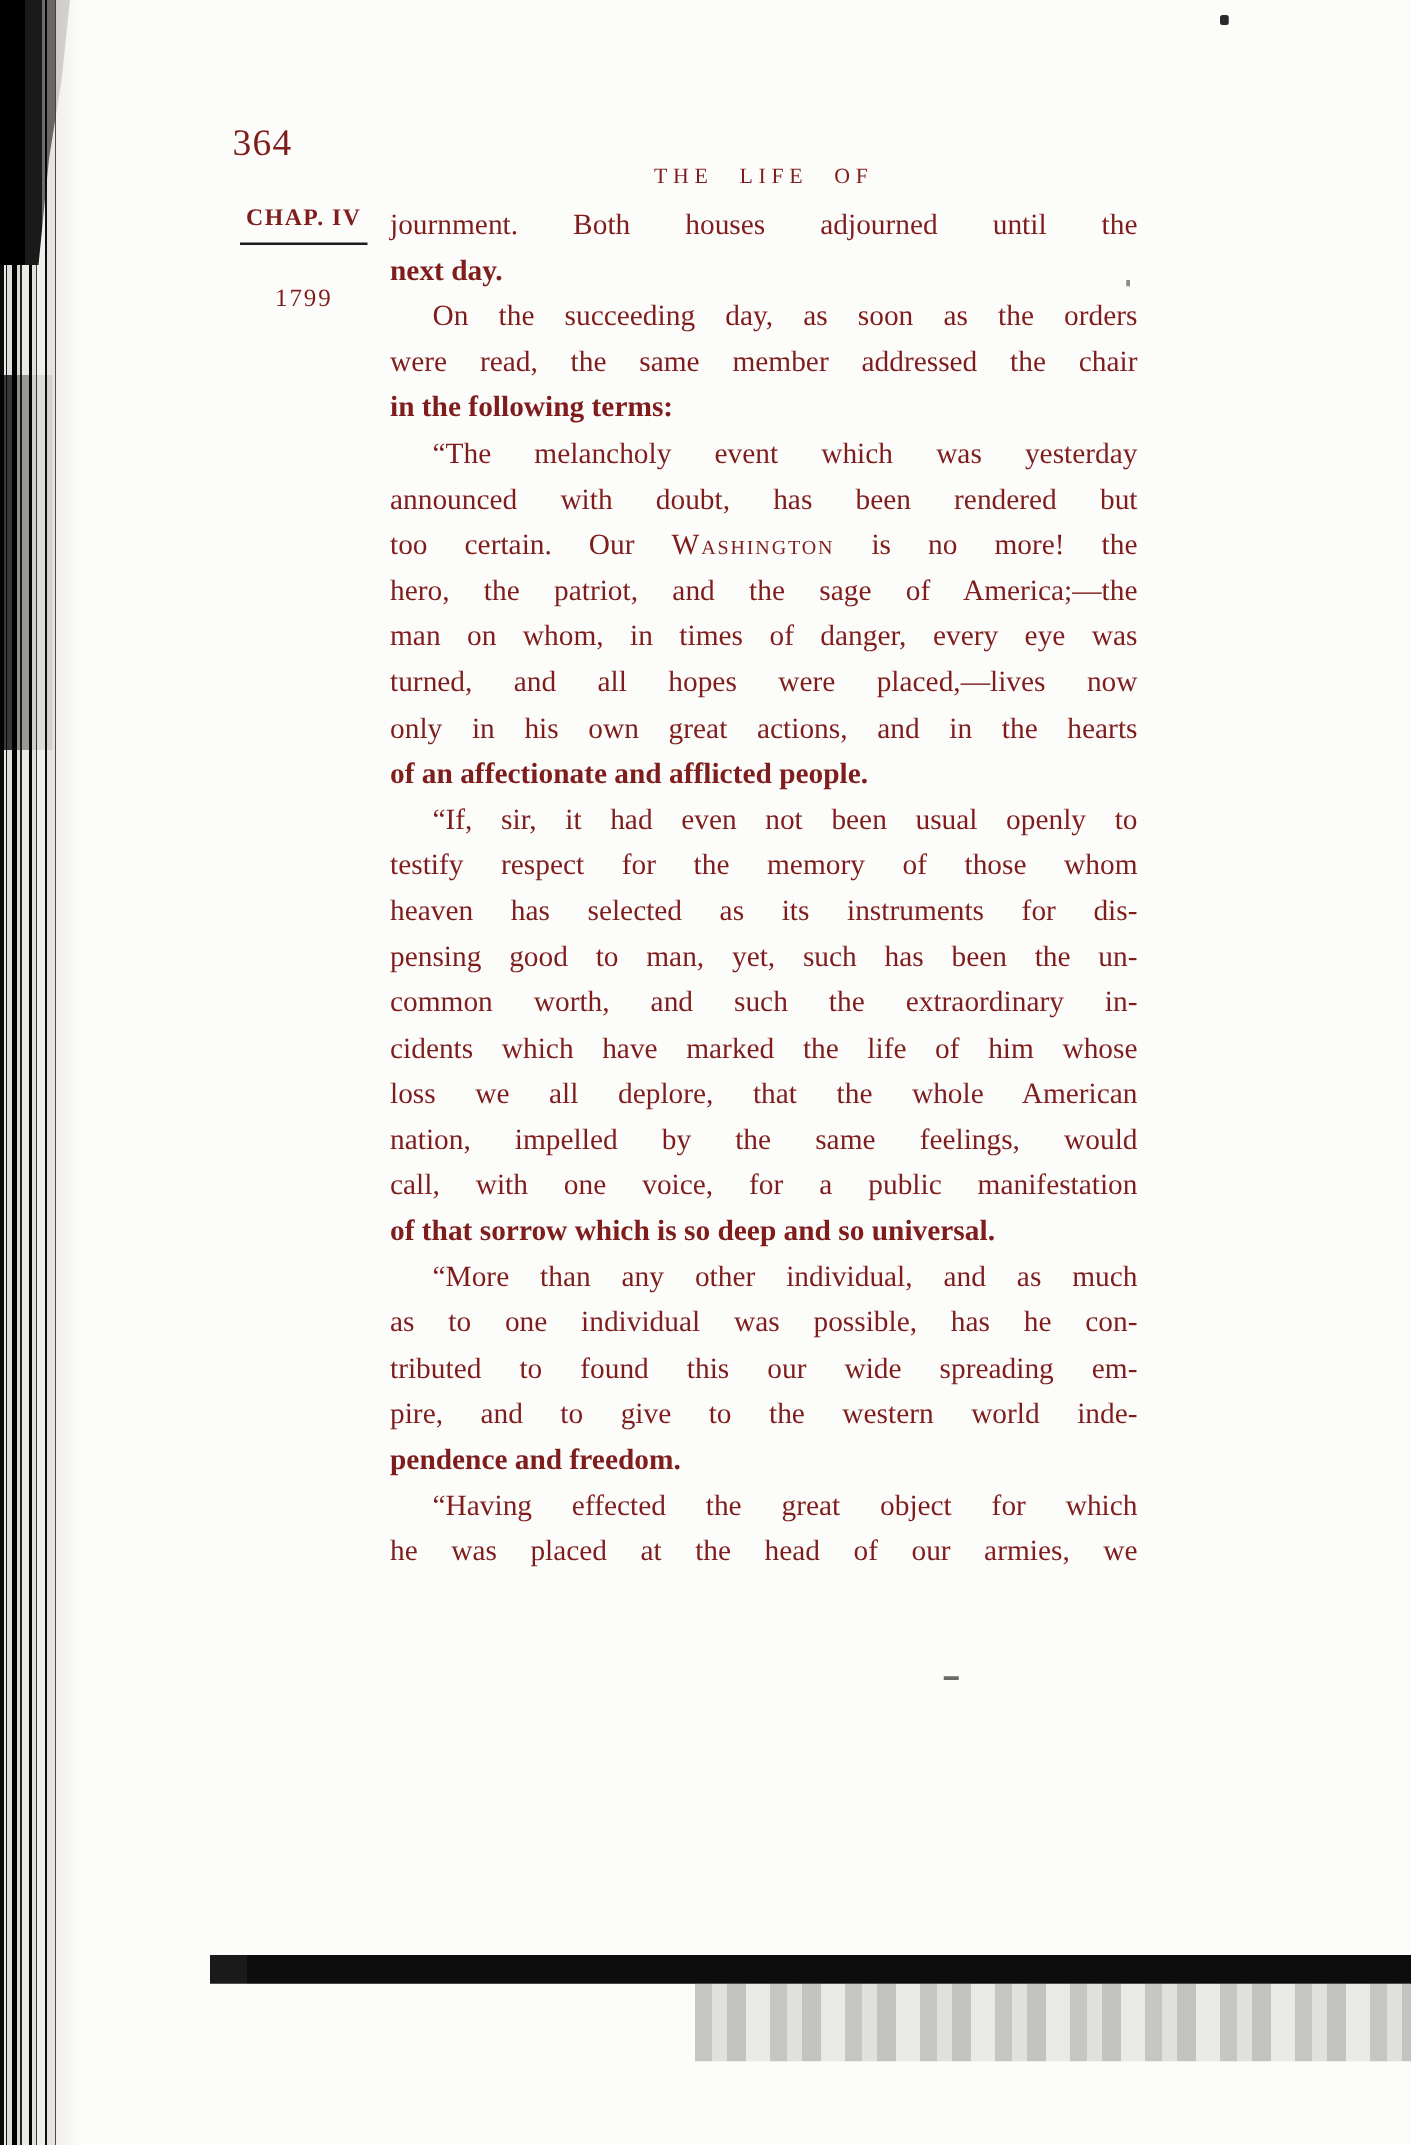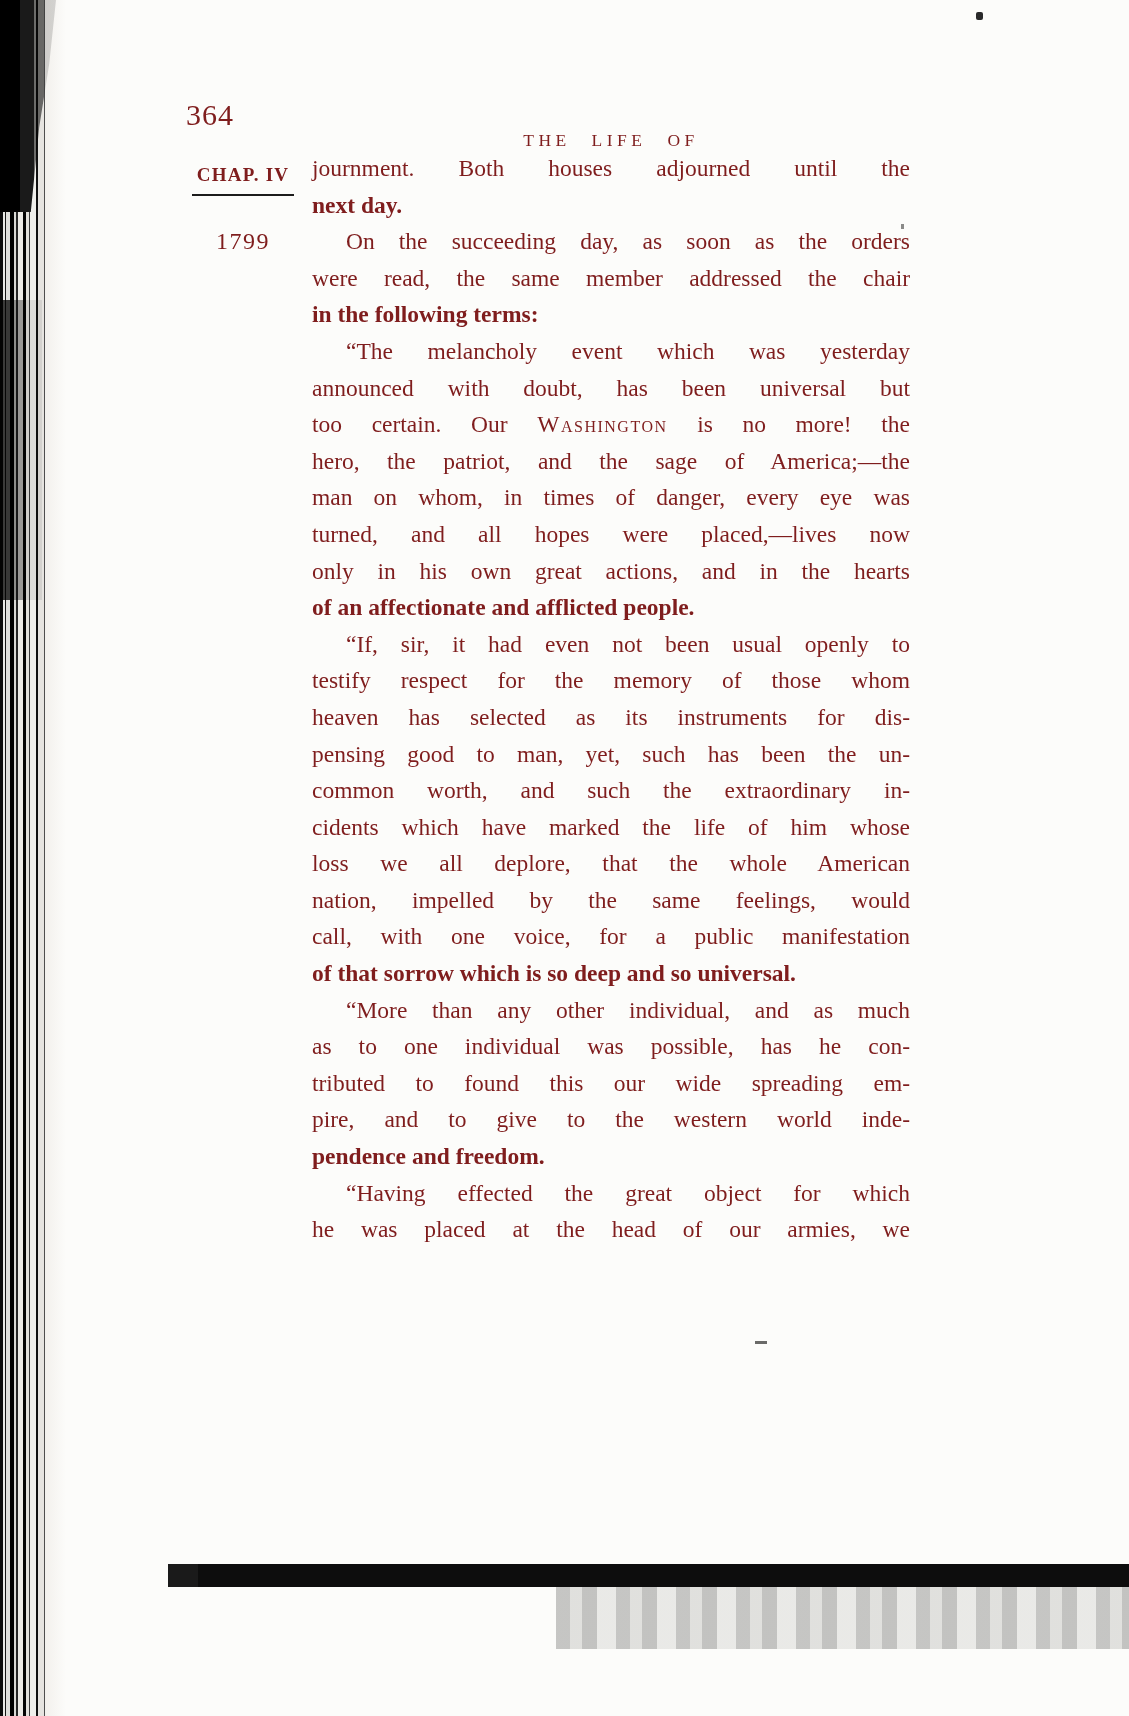--- a/index.html
+++ b/index.html
@@ -74,25 +74,25 @@
     position: absolute; left: 192px; top: 164px; width: 102px;
     text-align: center;
   }
   .chapter-label {
     font-size: 19px; font-weight: bold; letter-spacing: 1.2px;
   }
   .margin-rule {
     border: 0; border-top: 2.2px solid #1c1c1c; margin: 8px 0 10px 0;
   }
   .year-label {
-    font-size: 24px; letter-spacing: 1.5px; margin-top: 32px;
+    font-size: 20px; letter-spacing: 1.5px; margin-top: 32px;
   }
 
   .body-text {
-    position: absolute; left: 312px; top: 150px; width: 598px;
+    position: absolute; left: 312px; top: 162px; width: 598px;
     font-size: 23.5px; line-height: 36.6px;
   }
   .line {
     text-align: justify;
     text-align-last: justify;
     -moz-text-align-last: justify;
   }
   .line.end { text-align-last: left; font-weight: bold; -moz-text-align-last: left; }
   .line.indent { text-indent: 34px; }
   .sc { font-variant: small-caps; letter-spacing: 1.5px; }
@@ -120,21 +120,21 @@
     <div class="year-label">1799</div>
   </div>
 
   <div class="body-text">
       <div class="line">journment. Both houses adjourned until the</div>
       <div class="line end">next day.</div>
       <div class="line indent">On the succeeding day, as soon as the orders</div>
       <div class="line">were read, the same member addressed the chair</div>
       <div class="line end">in the following terms:</div>
       <div class="line indent">“The melancholy event which was yesterday</div>
-      <div class="line">announced with doubt, has been universal but</div>
+      <div class="line">announced with doubt, has been rendered but</div>
       <div class="line">too certain. Our <span class="sc">Washington</span> is no more! the</div>
       <div class="line">hero, the patriot, and the sage of America;—the</div>
       <div class="line">man on whom, in times of danger, every eye was</div>
       <div class="line">turned, and all hopes were placed,—lives now</div>
       <div class="line">only in his own great actions, and in the hearts</div>
       <div class="line end">of an affectionate and afflicted people.</div>
       <div class="line indent">“If, sir, it had even not been usual openly to</div>
       <div class="line">testify respect for the memory of those whom</div>
       <div class="line">heaven has selected as its instruments for dis-</div>
       <div class="line">pensing good to man, yet, such has been the un-</div>

